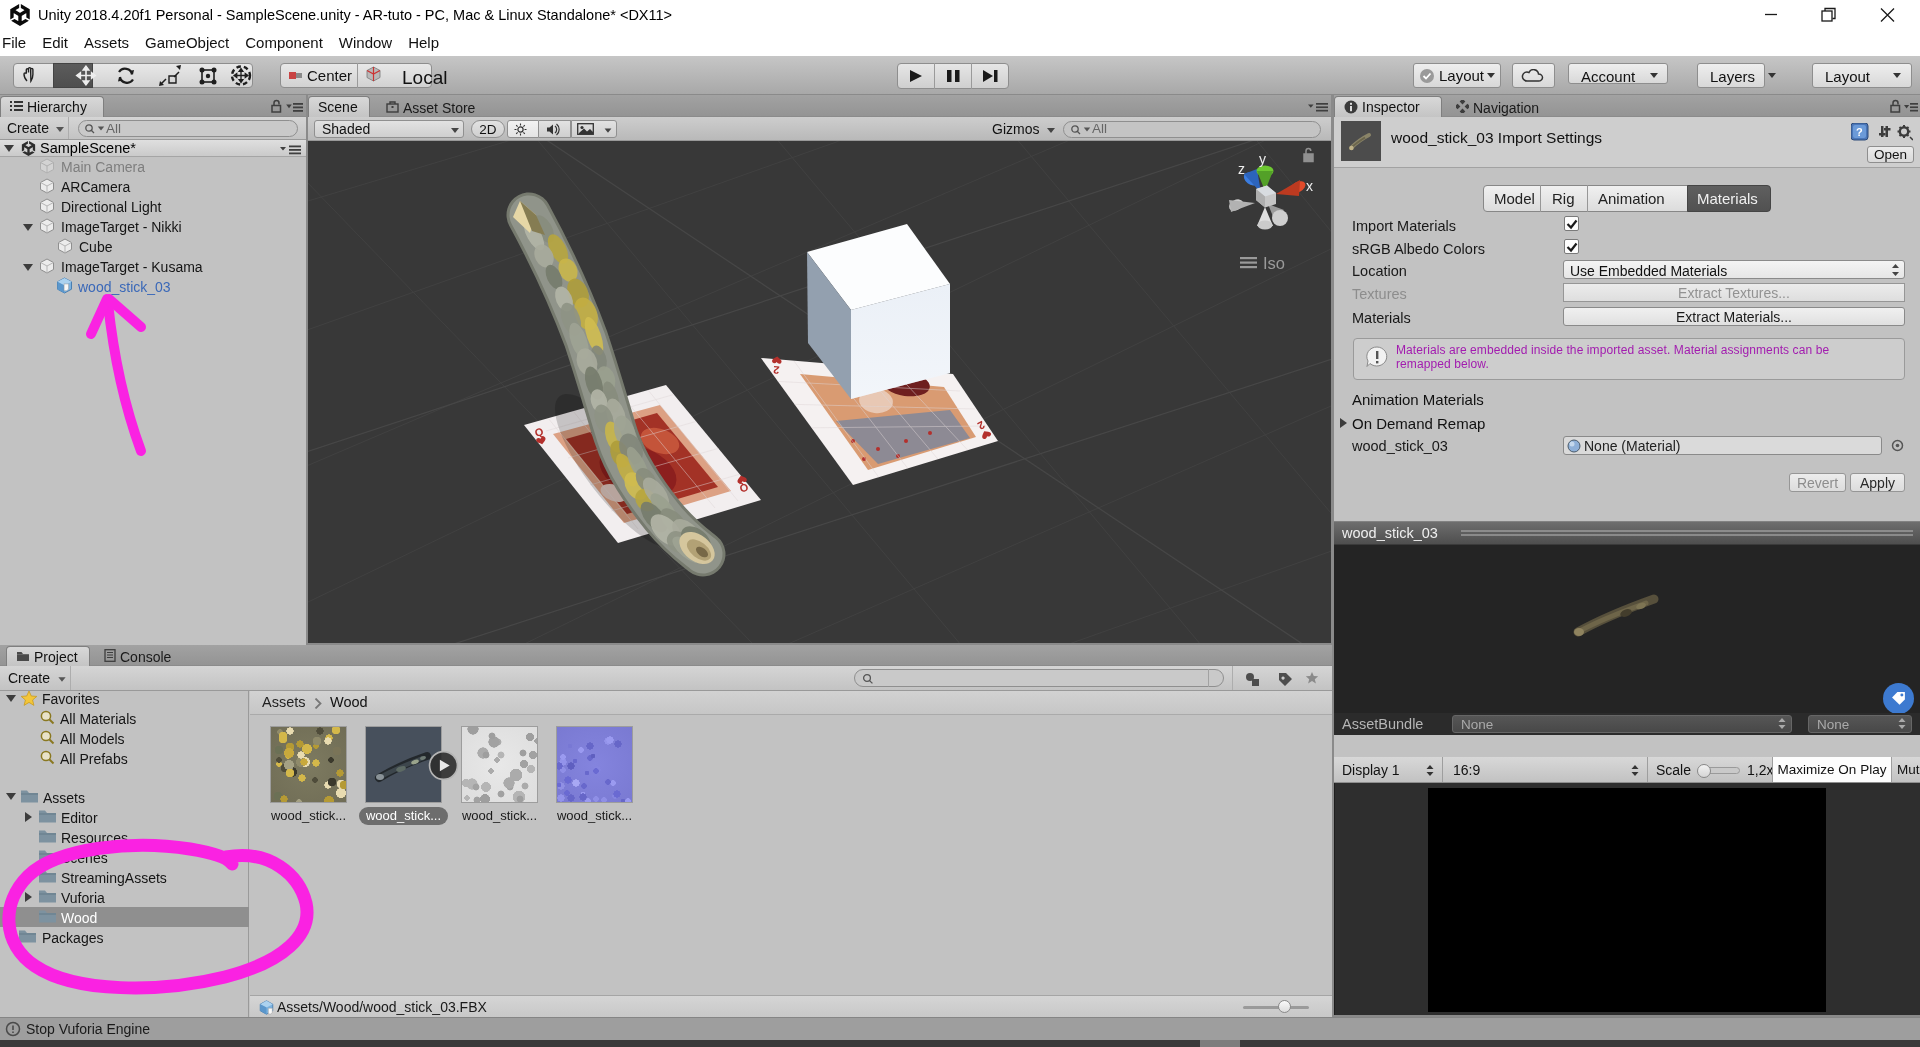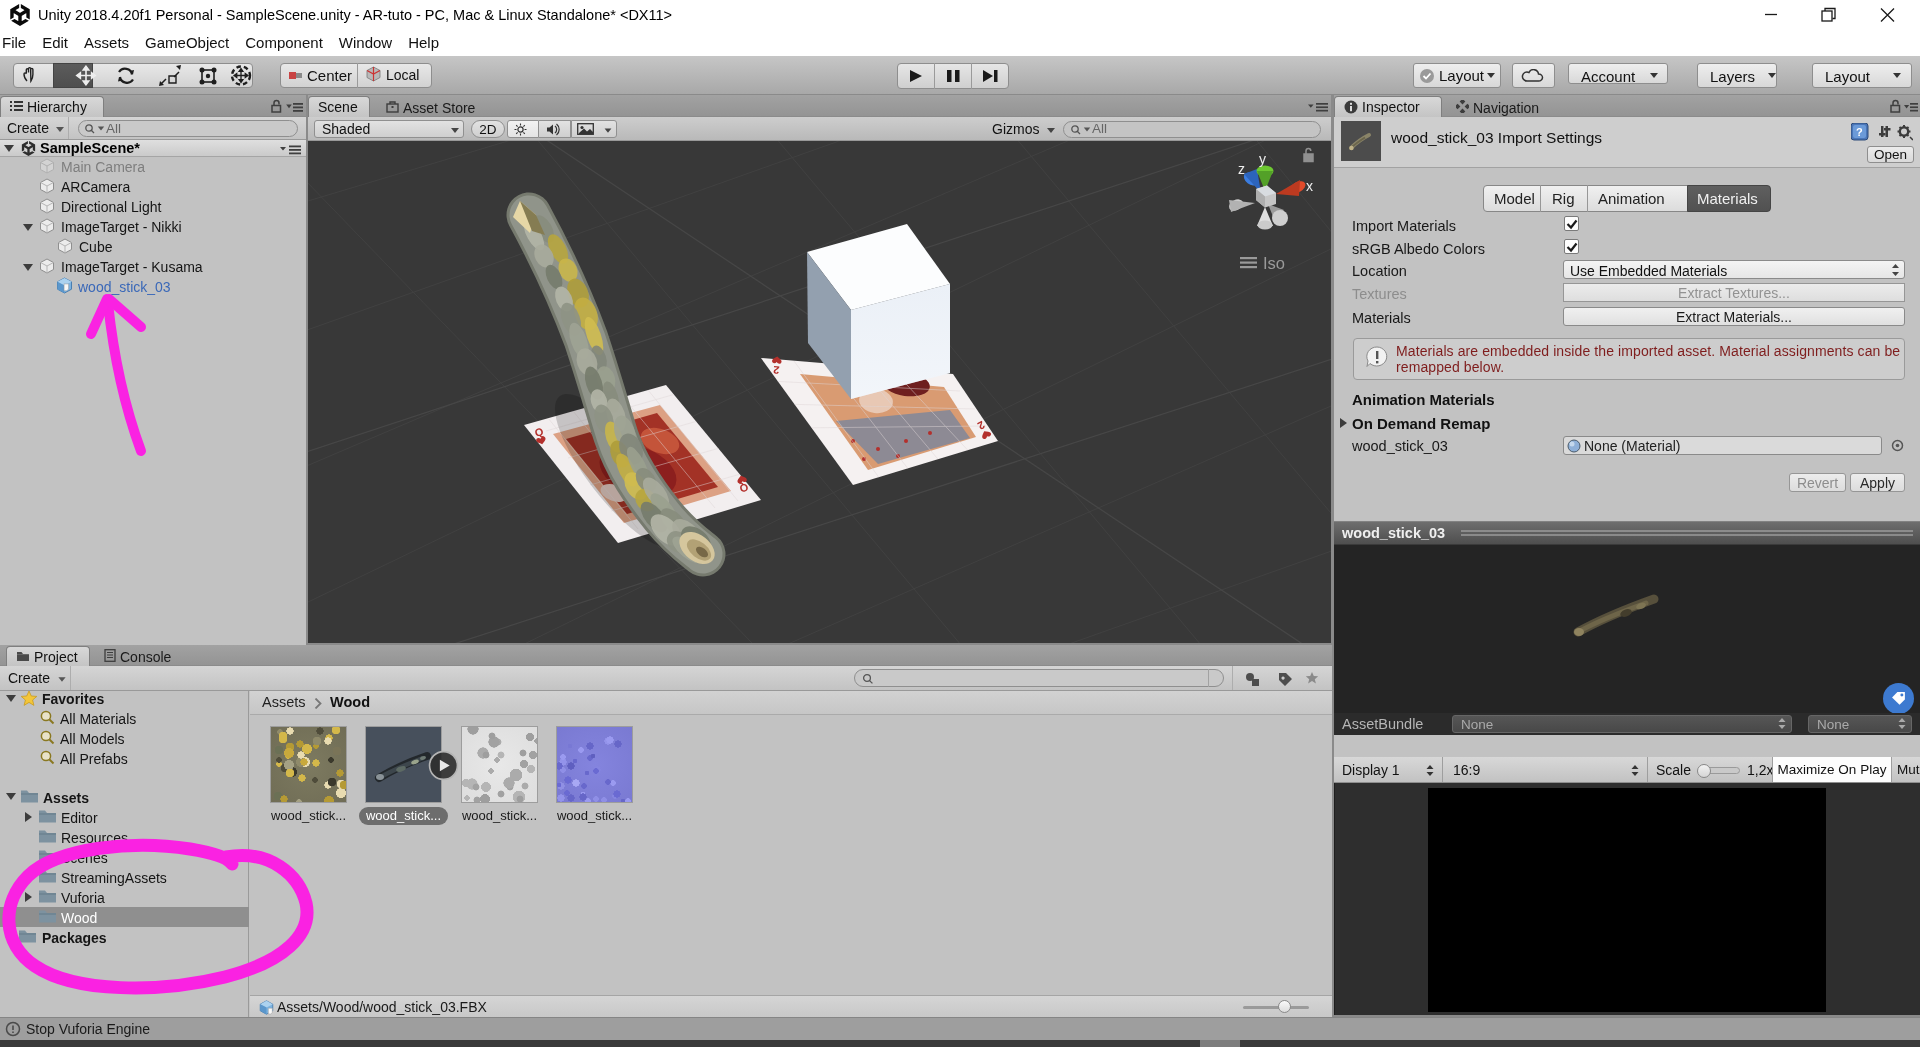--- a/index.html
+++ b/index.html
@@ -10,21 +10,21 @@
 .menubar span{display:inline-block;margin:0 8px;font-size:15px;line-height:26px}
 .toolbar{left:0;top:56px;width:1920px;height:39px;background:linear-gradient(#c6c6c6,#a8a8a8);border-bottom:1px solid #8a8a8a}
 .panel{position:absolute;background:#c2c2c2}
 .tabrow{position:absolute;left:0;top:0;right:0;height:22px;background:linear-gradient(#a2a2a2,#949494);border-bottom:1px solid #8b8b8b}
 .tab{position:absolute;top:1px;height:21px;background:linear-gradient(#d8d8d8,#c4c4c4);border:1px solid #7f7f7f;border-bottom:none;border-radius:4px 4px 0 0;font-size:14px;line-height:20px;color:#111;padding:0 9px;white-space:nowrap}
 .tabghost{position:absolute;top:1px;height:21px;font-size:14px;line-height:20px;color:#1a1a1a;white-space:nowrap}
 .subbar{position:absolute;background:linear-gradient(#d5d5d5,#c3c3c3);border-bottom:1px solid #999}
 .btn{position:absolute;background:linear-gradient(#eee,#d8d8d8);border:1px solid #8e8e8e;border-radius:3px;font-size:13px;color:#111;text-align:center}
 .row{position:absolute;font-size:14px;color:#151515;white-space:nowrap}
 .grey{color:#7e7e7e}
-.bold{font-weight:bold}
+.bold{font-weight:normal}
 .ddarrow{position:absolute;width:0;height:0;border-left:4px solid transparent;border-right:4px solid transparent;border-top:5px solid #333}
 .fold{position:absolute;width:0;height:0;border-left:5px solid transparent;border-right:5px solid transparent;border-top:7px solid #3c3c3c}
 .foldr{position:absolute;width:0;height:0;border-top:5px solid transparent;border-bottom:5px solid transparent;border-left:7px solid #3c3c3c}
 #thumb1{border:1px solid #9d9d9d;background:
  radial-gradient(circle 5px at 49px 4px,#4f4c3a 70%,transparent 74%),
  radial-gradient(circle 6px at 12px 9px,#d4b84a 70%,transparent 74%),
  radial-gradient(circle 4px at 8px 33px,#4f4c3a 70%,transparent 74%),
  radial-gradient(circle 6px at 19px 46px,#d4b84a 70%,transparent 74%),
  radial-gradient(circle 5px at 33px 35px,#c8a93c 70%,transparent 74%),
  radial-gradient(circle 5px at 57px 14px,#e8dbb0 70%,transparent 74%),
@@ -205,21 +205,21 @@
  <div class="abs" style="left:357px;top:7px;width:1px;height:25px;background:#9a9a9a"></div>
  <svg class="abs" style="left:288px;top:12px" width="16" height="14" viewBox="0 0 16 14">
       <rect x="1" y="4" width="7" height="7" fill="#c94444"></rect>
       <rect x="8" y="5" width="6" height="5" fill="#8a8a8a"></rect>
     </svg>
  <div class="abs" style="left:307px;top:11px;font-size:15px;color:#111">Center</div>
  <svg class="abs" style="left:365px;top:10px" width="17" height="17" viewBox="0 0 17 17">
       <path d="M8.5 1 L15 4.5 V11.5 L8.5 15 L2 11.5 V4.5 Z" fill="#b9b9b9" stroke="#777" stroke-width="0.8"></path>
       <path d="M8.5 1 V8 M2 4.5 L8.5 8 L15 4.5 M8.5 8 V15" stroke="#c33" stroke-width="1.2" fill="none"></path>
     </svg>
- <div class="abs" style="left:386px;top:11px;font-size:14px;color:#111">Local</div>
+ <div class="abs" style="left:402px;top:11px;font-size:19px;color:#111">Local</div>
 
  <div class="abs" style="left:897px;top:7px;width:112px;height:26px;background:linear-gradient(#e6e6e6,#cfcfcf);border:1px solid #8e8e8e;border-radius:4px"></div>
  <div class="abs" style="left:934px;top:7px;width:1px;height:26px;background:#9a9a9a"></div>
  <div class="abs" style="left:971px;top:7px;width:1px;height:26px;background:#9a9a9a"></div>
  <svg class="abs" style="left:897px;top:7px" width="112" height="26" viewBox="0 0 112 26">
       <path d="M13 7 L25 13 L13 19 Z" fill="#1a1a1a"></path>
       <rect x="50" y="7" width="4.5" height="12" fill="#1a1a1a"></rect>
       <rect x="58" y="7" width="4.5" height="12" fill="#1a1a1a"></rect>
       <path d="M86 7 L96 13 L86 19 Z" fill="#1a1a1a"></path>
       <rect x="97" y="7" width="3.5" height="12" fill="#1a1a1a"></rect>
@@ -231,21 +231,21 @@
       <path d="M4.5 8 l2.5 2.5 L11.5 5.5" stroke="#fff" stroke-width="1.8" fill="none"></path>
     </svg>
  <div class="abs" style="left:1439px;top:11px;font-size:15px;color:#111">Layout</div>
  <div class="ddarrow" style="left:1487px;top:17px"></div>
  <div class="btn" style="left:1512px;top:7px;width:43px;height:25px"></div>
  <svg class="abs" style="left:1521px;top:13px" width="25" height="14" viewBox="0 0 25 14">
       <path d="M6 12 a4.5 4.5 0 1 1 2-8.5 a5 5 0 0 1 9.5 1.5 a4 3.5 0 0 1 0 7 z" fill="none" stroke="#333" stroke-width="1.5"></path>
     </svg>
  <div class="btn" style="left:1568px;top:7px;width:100px;height:21px;text-align:left;padding:4px 0 0 12px;font-size:15px">Account</div>
  <div class="ddarrow" style="left:1650px;top:17px"></div>
- <div class="btn" style="left:1697px;top:7px;width:80px;height:25px;text-align:left;padding:4px 16px 0 12px;font-size:15px">Layers</div>
+ <div class="btn" style="left:1697px;top:7px;width:68px;height:25px;text-align:left;padding:4px 16px 0 12px;font-size:15px">Layers</div>
  <div class="ddarrow" style="left:1768px;top:17px"></div>
  <div class="btn" style="left:1812px;top:7px;width:100px;height:25px;text-align:left;padding:4px 0 0 12px;font-size:15px">Layout</div>
  <div class="ddarrow" style="left:1893px;top:17px"></div>
 </div>
 
 <div class="panel" id="hier" style="left:0;top:95px;width:306px;height:550px">
  <div class="tabrow">
   <div class="tab" style="left:0;width:104px"><svg width="13" height="11" viewBox="0 0 13 11" style="margin-right:4px">
           <g fill="#333">
             <rect x="0" y="0" width="2" height="2"></rect>
@@ -660,21 +660,21 @@
  <div class="abs" style="left:229px;top:188px;width:342px;height:19px;background:linear-gradient(#ececec,#dedede);border:1px solid #969696;border-radius:0;text-align:center;font-size:14px;color:#929292;line-height:18px">Extract Textures...</div>
  <div class="abs" style="left:18px;top:215px;font-size:14.5px;color:#181818">Materials</div>
  <div class="abs" style="left:229px;top:212px;width:342px;height:19px;background:linear-gradient(#f0f0f0,#e0e0e0);border:1px solid #8a8a8a;border-radius:3px;text-align:center;font-size:14px;color:#1a1a1a;line-height:18px">Extract Materials...</div>
 
  <div class="abs" style="left:19px;top:243px;width:552px;height:42px;background:#cdcdcd;border:1px solid #9a9a9a;border-radius:4px"></div>
  <svg class="abs" style="left:30px;top:250px" width="26" height="26" viewBox="0 0 26 26">
       <path d="M13 2 a10 9.5 0 1 1 -7 16.5 l-3 3 l1-5.5 a10 9.5 0 0 1 9-14 z" fill="#f2f2f2" stroke="#8a8a8a"></path>
       <rect x="12" y="6" width="2.4" height="8" fill="#555"></rect>
       <rect x="12" y="16" width="2.4" height="2.4" fill="#555"></rect>
     </svg>
- <div class="abs" style="left:62px;top:248px;font-size:14px;color:#7f1d1d;letter-spacing:0.1px">Materials are embedded inside the imported asset. Material assignments can be<br>remapped below.</div>
+ <div class="abs" style="left:62px;top:248px;font-size:12px;color:#a21caf;letter-spacing:0.1px">Materials are embedded inside the imported asset. Material assignments can be<br>remapped below.</div>
 
  <div class="abs bold" style="left:18px;top:296px;font-size:15px;color:#111">Animation Materials</div>
  <div class="foldr" style="left:6px;top:323px;border-left-color:#3c3c3c"></div>
  <div class="abs bold" style="left:18px;top:320px;font-size:15px;color:#111">On Demand Remap</div>
  <div class="abs" style="left:18px;top:343px;font-size:14.5px;color:#181818">wood_stick_03</div>
  <div class="abs" style="left:229px;top:341px;width:319px;height:19px;background:#dadada;border:1px solid #8a8a8a;border-radius:3px"></div>
  <svg class="abs" style="left:233px;top:344px" width="14" height="14" viewBox="0 0 14 14">
       <circle cx="7" cy="7" r="6" fill="#8fb0d8" stroke="#4a5a6a"></circle>
       <circle cx="5" cy="5" r="2.5" fill="#c5d8ec"></circle>
     </svg>

